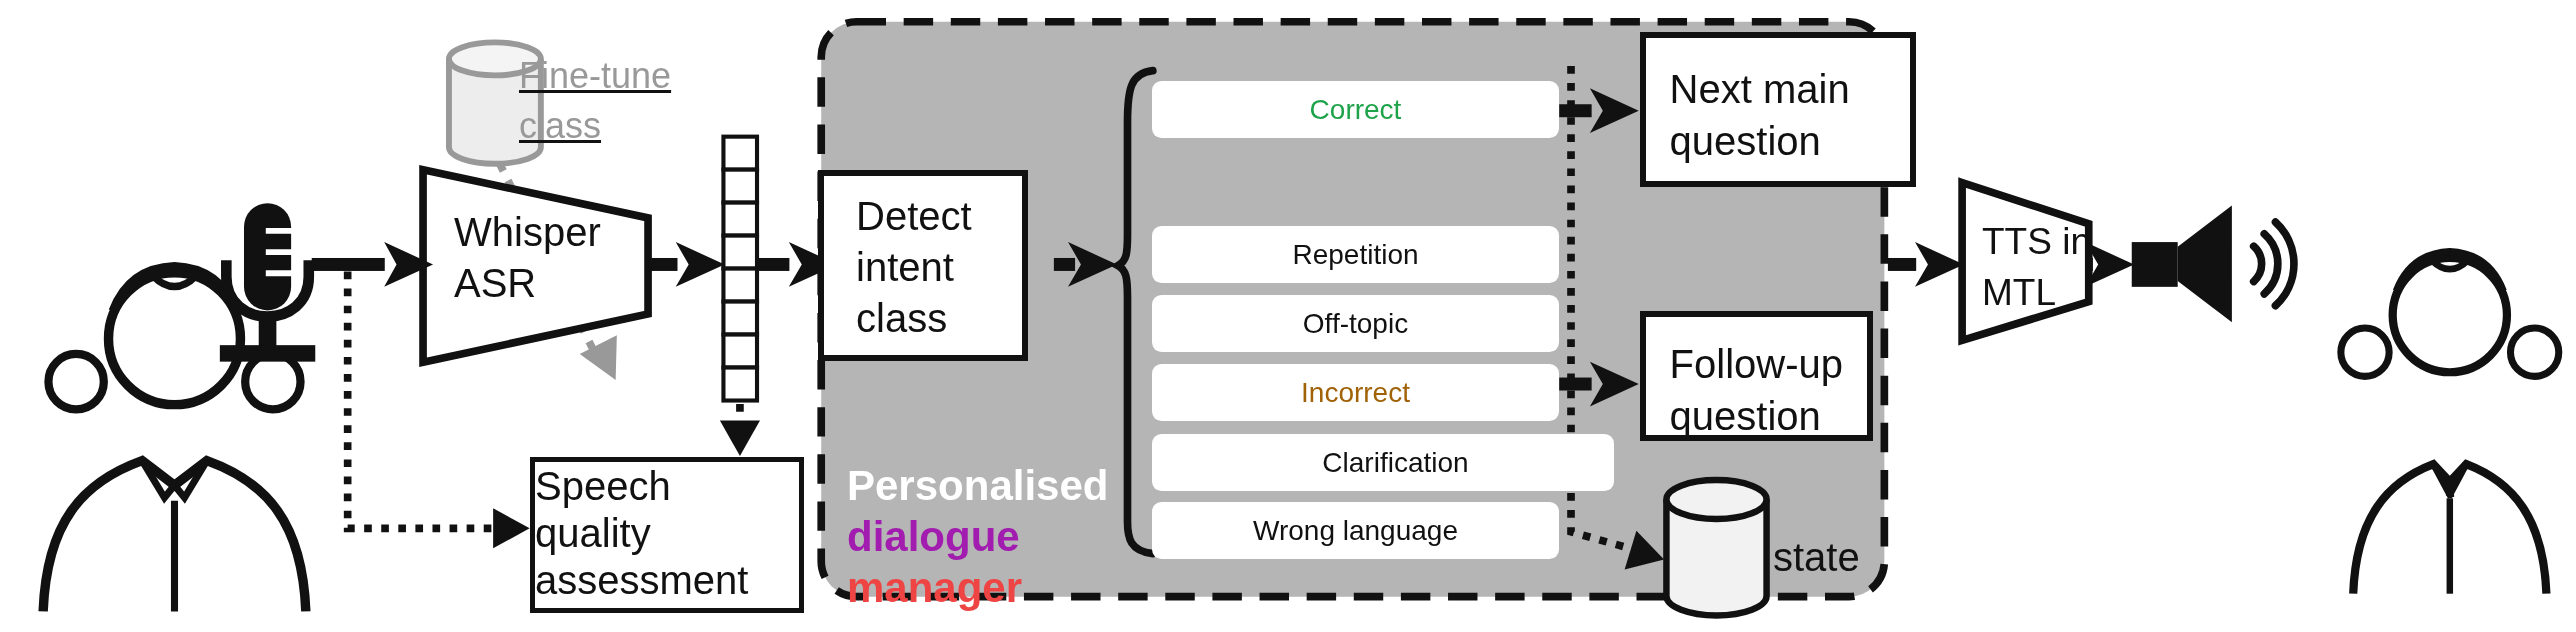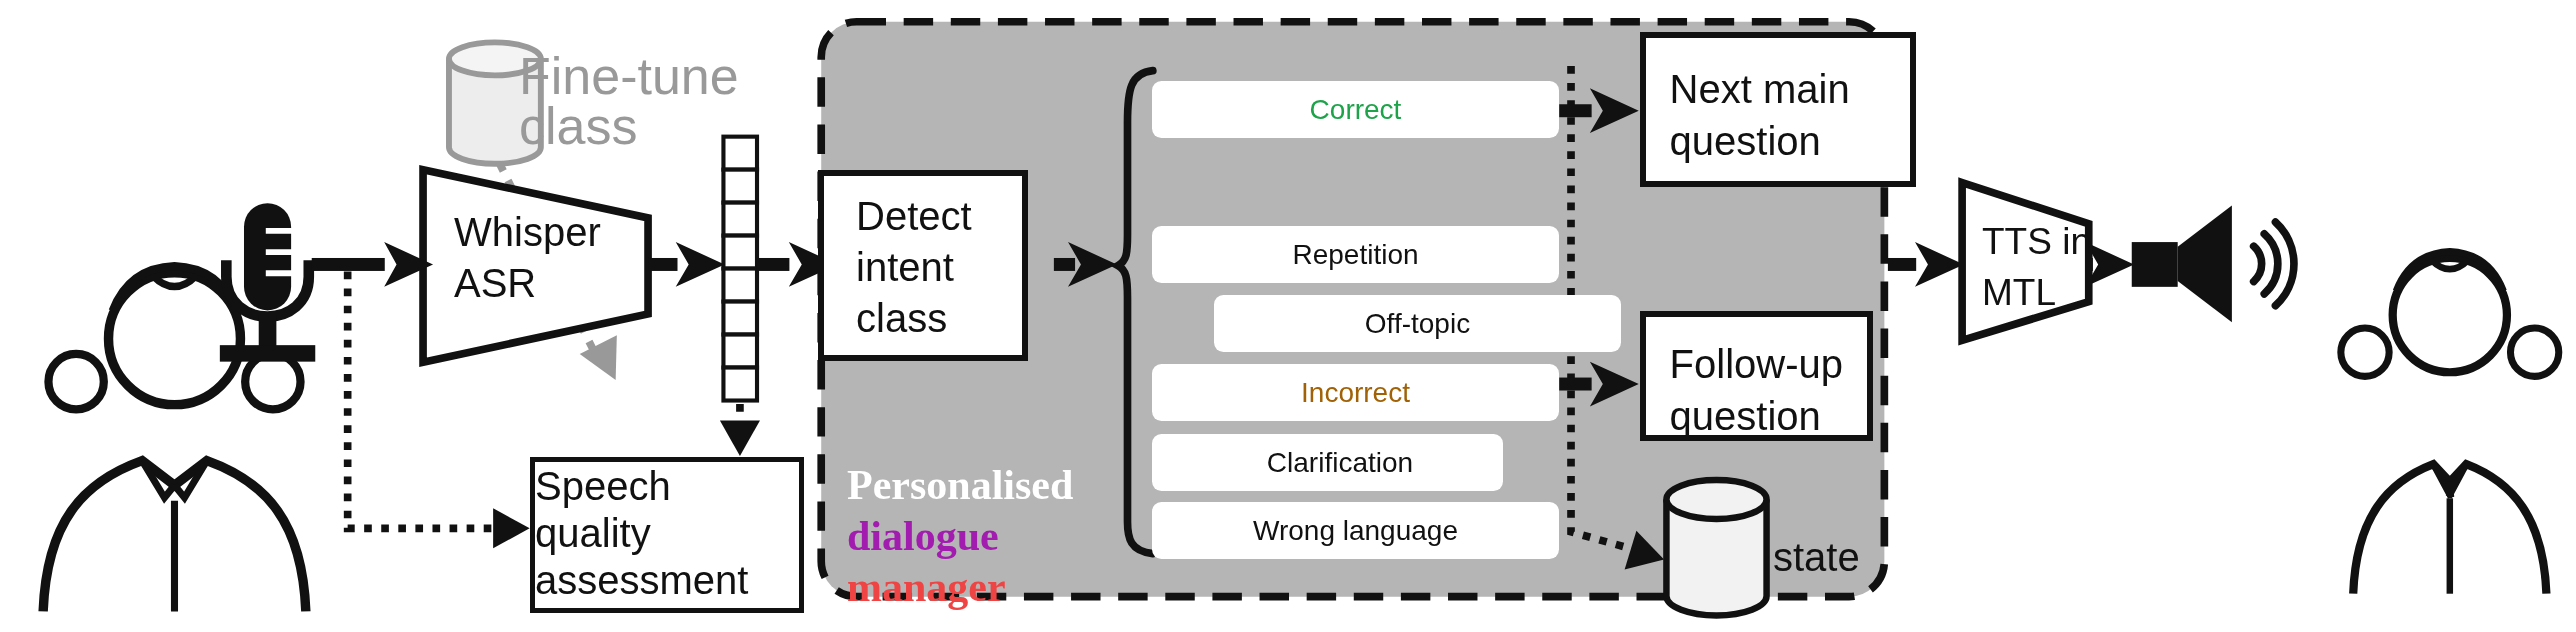--- a/index.html
+++ b/index.html
@@ -4,25 +4,25 @@
 <style>
   html,body{margin:0;padding:0;background:#fff;}
   #stage{position:relative;width:2576px;height:632px;background:#fff;overflow:hidden;
          font-family:"Liberation Sans", sans-serif;color:#111;}
   #art{position:absolute;left:0;top:0;z-index:1;}
   .lbl{position:absolute;z-index:2;white-space:nowrap;}
   .line{display:block;}
   .box{position:absolute;z-index:2;background:#fff;border:6.5px solid #111;box-sizing:border-box;}
   .pill{position:absolute;z-index:2;background:#fff;border-radius:9.4px;text-align:center;
         font-size:28px;box-sizing:border-box;}
-  .ft{font-size:52px;line-height:50px;}
+  .ft{font-size:36px;line-height:50px;text-decoration:underline;}
   .wh{font-size:40px;line-height:51px;}
   .sq{width:274px;height:156px;border-width:5.9px;font-size:40px;line-height:47px;
       text-align:left;padding:1.2px 11.8px 0 0;}
-  .mgr{font-size:42px;line-height:51px;font-weight:bold;font-family:Liberation Serif, serif;}
+  .mgr{font-size:42px;line-height:51px;font-weight:bold;}
   .det{width:210px;height:191px;font-size:40px;line-height:51px;padding:15.3px 0 0 32px;}
   .nm{width:276px;height:155px;font-size:40px;line-height:52px;padding:25px 0 0 23.6px;}
   .fu{width:233px;height:130px;font-size:40px;line-height:52px;padding:21px 0 0 23.6px;}
   .st{font-size:40px;}
   .tts{font-size:37px;line-height:51px;}
 </style>
 </head>
 <body>
 
 <div id="stage">
@@ -166,27 +166,27 @@
   <span class="line">intent</span>
   <span class="line">class</span>
 </div>
 
 <div class="pill" style="left:1152px;top:81px;width:407px;height:57px;line-height:57px;">
   <span style="color: rgb(31, 163, 74);">Correct</span>
 </div>
 <div class="pill" style="left:1152px;top:226px;width:407px;height:57px;line-height:57px;">
   <span>Repetition</span>
 </div>
-<div class="pill" style="left:1214px;top:295px;width:407px;height:57px;line-height:57px;">
+<div class="pill" style="left:1152px;top:295px;width:407px;height:57px;line-height:57px;">
   <span>Off-topic</span>
 </div>
 <div class="pill" style="left:1152px;top:364px;width:407px;height:57px;line-height:57px;">
   <span style="color: #a16207;">Incorrect</span>
 </div>
-<div class="pill" style="left:1152px;top:434px;width:351px;height:57px;line-height:57px;padding-left:25px;">
+<div class="pill" style="left:1152px;top:434px;width:462px;height:57px;line-height:57px;padding-left:25px;">
   <span>Clarification</span>
 </div>
 <div class="pill" style="left:1152px;top:502px;width:407px;height:57px;line-height:57px;">
   <span>Wrong language</span>
 </div>
 
 <div class="box nm" style="left:1640px;top:32px;">
   <span class="line">Next main</span>
   <span class="line">question</span>
 </div>

